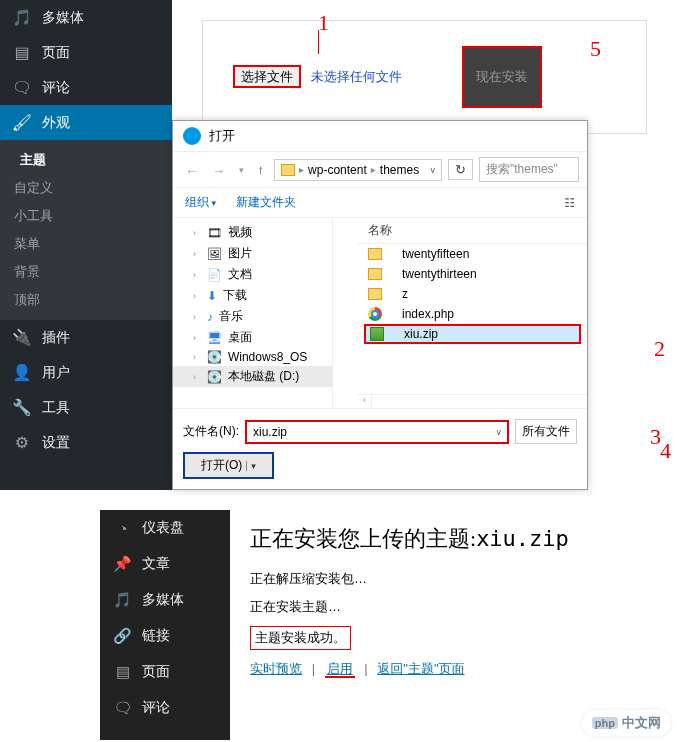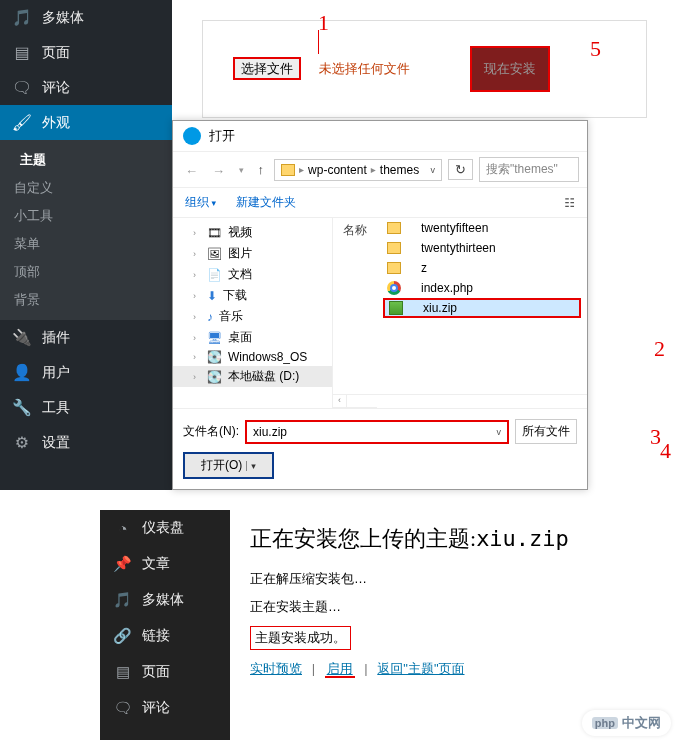--- a/index.html
+++ b/index.html
@@ -12,22 +12,22 @@
     .wp-sidebar .item .ico { width: 20px; margin-right: 10px; color: #9ca2a7; font-size: 16px; display:flex; align-items:center; justify-content:center; }
     .wp-sidebar .item.active { background: #0073aa; color: #fff; }
     .wp-sidebar .item.active .ico { color: #fff; }
     .wp-sidebar .sub { background: #32373c; padding: 6px 0; }
     .wp-sidebar .sub .sitem { padding: 5px 12px 5px 14px; color: #9ca2a7; font-size: 13px; cursor: pointer; }
     .wp-sidebar .sub .sitem.current { color: #fff; font-weight: bold; padding-left: 20px; }
 
     .top-right { flex: 1; background: #fff; position: relative; }
     .upload-box { border: 1px solid #ddd; margin: 20px 30px; padding: 25px 30px; display: flex; align-items: center; gap: 60px; }
     .btn-choose { border: 2px solid #e60000; padding: 2px 6px; background: #efefef; cursor: pointer; }
-    .btn-install { border: 2px solid #e60000; padding: 12px 12px; background: #7f1d1d; color: #999; }
-    .hint-text { color: #c2410c; margin-left: 14px; }
+    .btn-install { border: 2px solid #e60000; padding: 20px 12px; background: #404040; color: #999; }
+    .hint-text { color: #1d4ed8; margin-left: 6px; }
 
     
     .file-dialog { position: absolute; left: 172px; top: 120px; width: 416px; height: 370px; background: #fff; border: 1px solid #999; display: flex; flex-direction: column; box-shadow: 0 0 8px rgba(0,0,0,0.2); }
     .fd-titlebar { display: flex; align-items: center; padding: 6px 10px; border-bottom: 1px solid #eee; background: #fff; }
     .fd-titlebar .fdico { width: 18px; height: 18px; border-radius: 50%; background: #0099e5; margin-right: 8px; }
     .fd-titlebar .fdtitle { font-size: 13px; }
     .fd-nav { display: flex; align-items: center; padding: 5px 8px; gap: 6px; border-bottom: 1px solid #eee; }
     .fd-nav .arrow { color: #999; padding: 2px 4px; }
     .fd-nav .arrow.up { color: #333; }
     .fd-path { flex: 1; border: 1px solid #ccc; padding: 3px 6px; display: flex; align-items: center; gap: 4px; font-size: 12px; }
@@ -37,21 +37,21 @@
     .fd-search { border: 1px solid #ccc; padding: 3px 6px; color: #888; font-size: 12px; width: 100px; display:flex; gap:4px; align-items:center;}
     .fd-toolbar { display: flex; align-items: center; padding: 6px 12px; gap: 20px; border-bottom: 1px solid #eee; font-size: 12px; }
     .fd-toolbar .tb { color: #0066cc; cursor: pointer; }
     .fd-toolbar .tb.dd::after { content: " ▾"; font-size: 9px; }
     .fd-toolbar .rico { margin-left: auto; color: #555; }
     .fd-body { flex: 1; display: flex; overflow: hidden; }
     .fd-tree { width: 160px; border-right: 1px solid #eee; padding: 4px 0; overflow: hidden; }
     .fd-tree .trow { display: flex; align-items: center; padding: 2px 8px; gap: 6px; font-size: 12px; cursor: pointer; }
     .fd-tree .trow.sub { padding-left: 20px; }
     .fd-tree .trow .car { color: #888; font-size: 9px; width: 8px; }
-    .fd-list { flex: 1; display: flex; flex-direction: row; position: relative; }
+    .fd-list { flex: 1; display: flex; flex-direction: column; position: relative; margin-left: 25px; }
     .fd-list .hdr { border-bottom: 1px solid #eee; padding: 4px 10px; color: #444; font-size: 12px; }
     .fd-list .files { flex: 1; overflow: auto; }
     .fd-list .frow { display: flex; align-items: center; padding: 3px 10px; gap: 20px; font-size: 12px; cursor: pointer; }
     .fd-list .frow.sel { background: #cde8ff; border: 2px solid #e60000; margin: 0 6px; padding: 1px 4px; }
     .fd-list .fico-folder { width: 14px; height: 12px; background: #ffd66e; border: 1px solid #d4a026; }
     .fd-list .fico-chrome { width: 14px; height: 14px; border-radius: 50%; background: conic-gradient(#db4437 0 33%, #0f9d58 33% 66%, #ffcd40 66% 100%); position: relative; }
     .fd-list .fico-chrome::after { content:""; position:absolute; inset:3px; background:#fff; border-radius:50%; border:2px solid #4285f4; }
     .fd-list .fico-zip { width: 14px; height: 14px; background: linear-gradient(#6abf4b,#4a9c2d); border: 1px solid #3a7d22; }
     .fd-list .scrollgutter { position:absolute; right:0; bottom:0; height:14px; left:0; border-top:1px solid #eee; display:flex; }
     .fd-list .scrollgutter .lar { width:14px; border-right:1px solid #eee; text-align:center; font-size:9px; color:#888;}
@@ -107,22 +107,22 @@
         </div>
       <div class="item active">
           <span class="ico">🖌</span>
           <span>外观</span>
         </div>
       <div class="sub">
         <div class="sitem current">主题</div>
         <div class="sitem">自定义</div>
         <div class="sitem">小工具</div>
         <div class="sitem">菜单</div>
+        <div class="sitem">背景</div>
         <div class="sitem">顶部</div>
-        <div class="sitem">背景</div>
       </div>
       <div class="item">
           <span class="ico">🔌</span>
           <span>插件</span>
         </div>
       <div class="item">
           <span class="ico">👤</span>
           <span>用户</span>
         </div>
       <div class="item">

